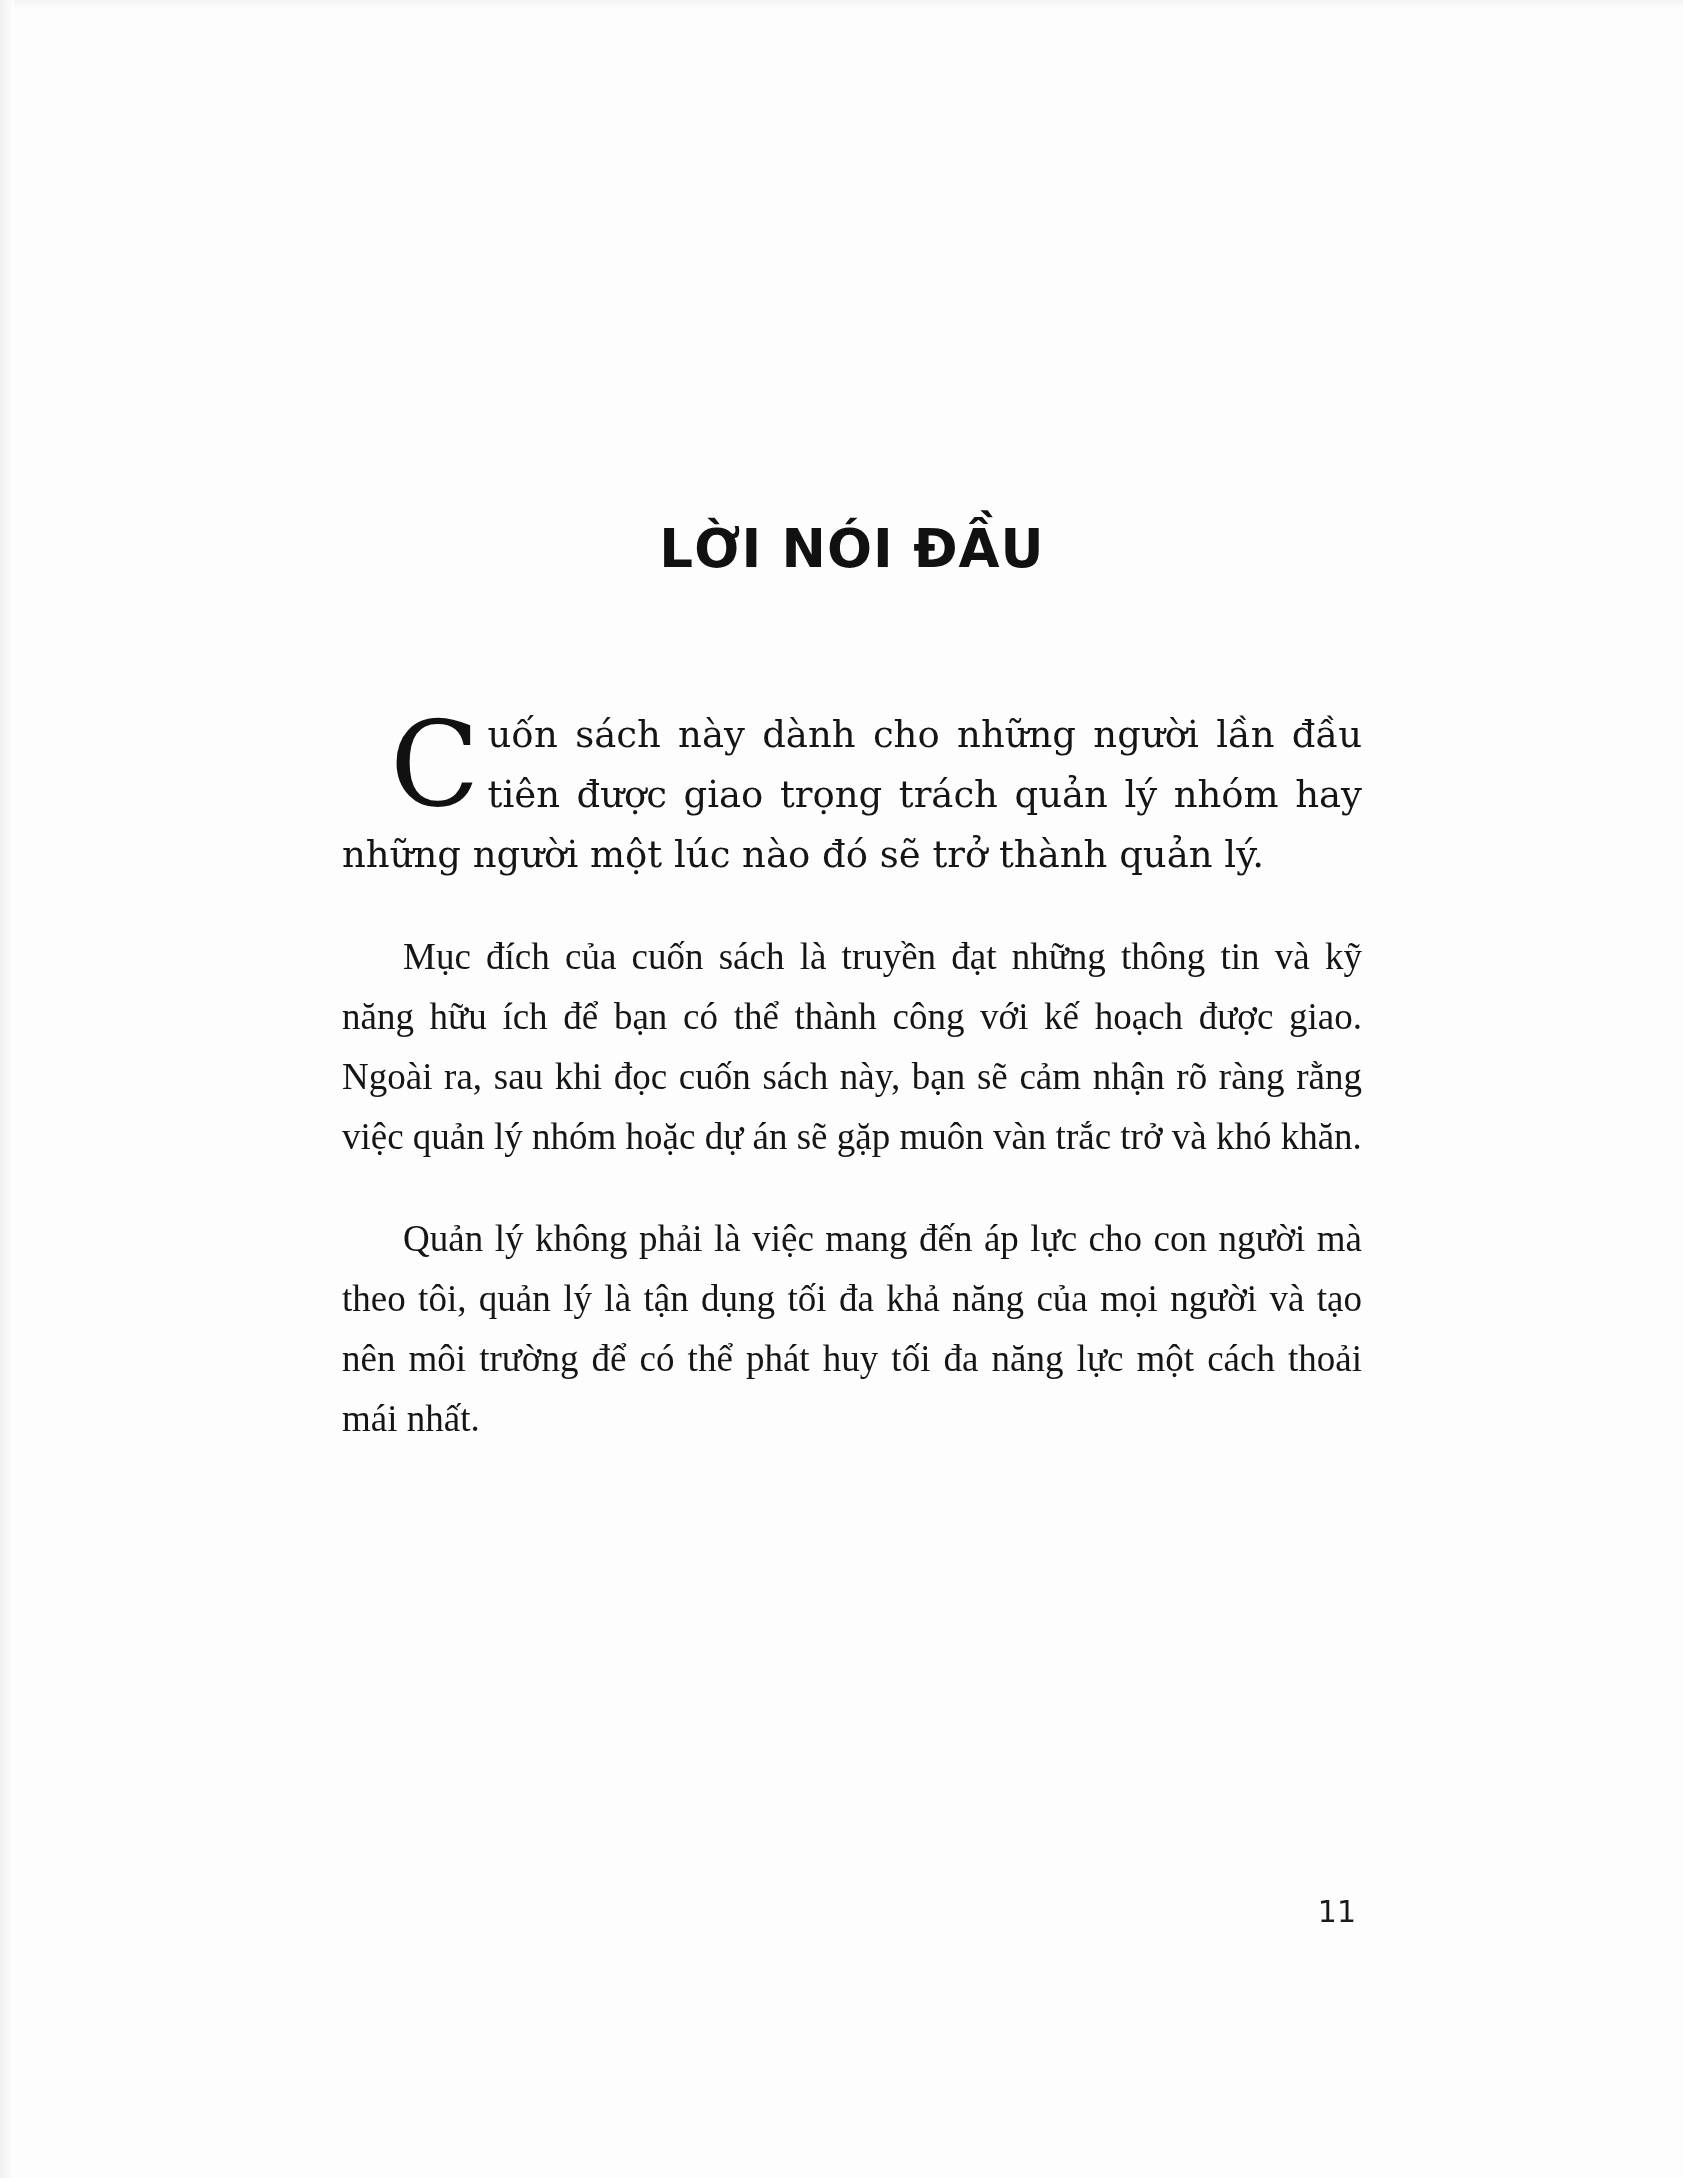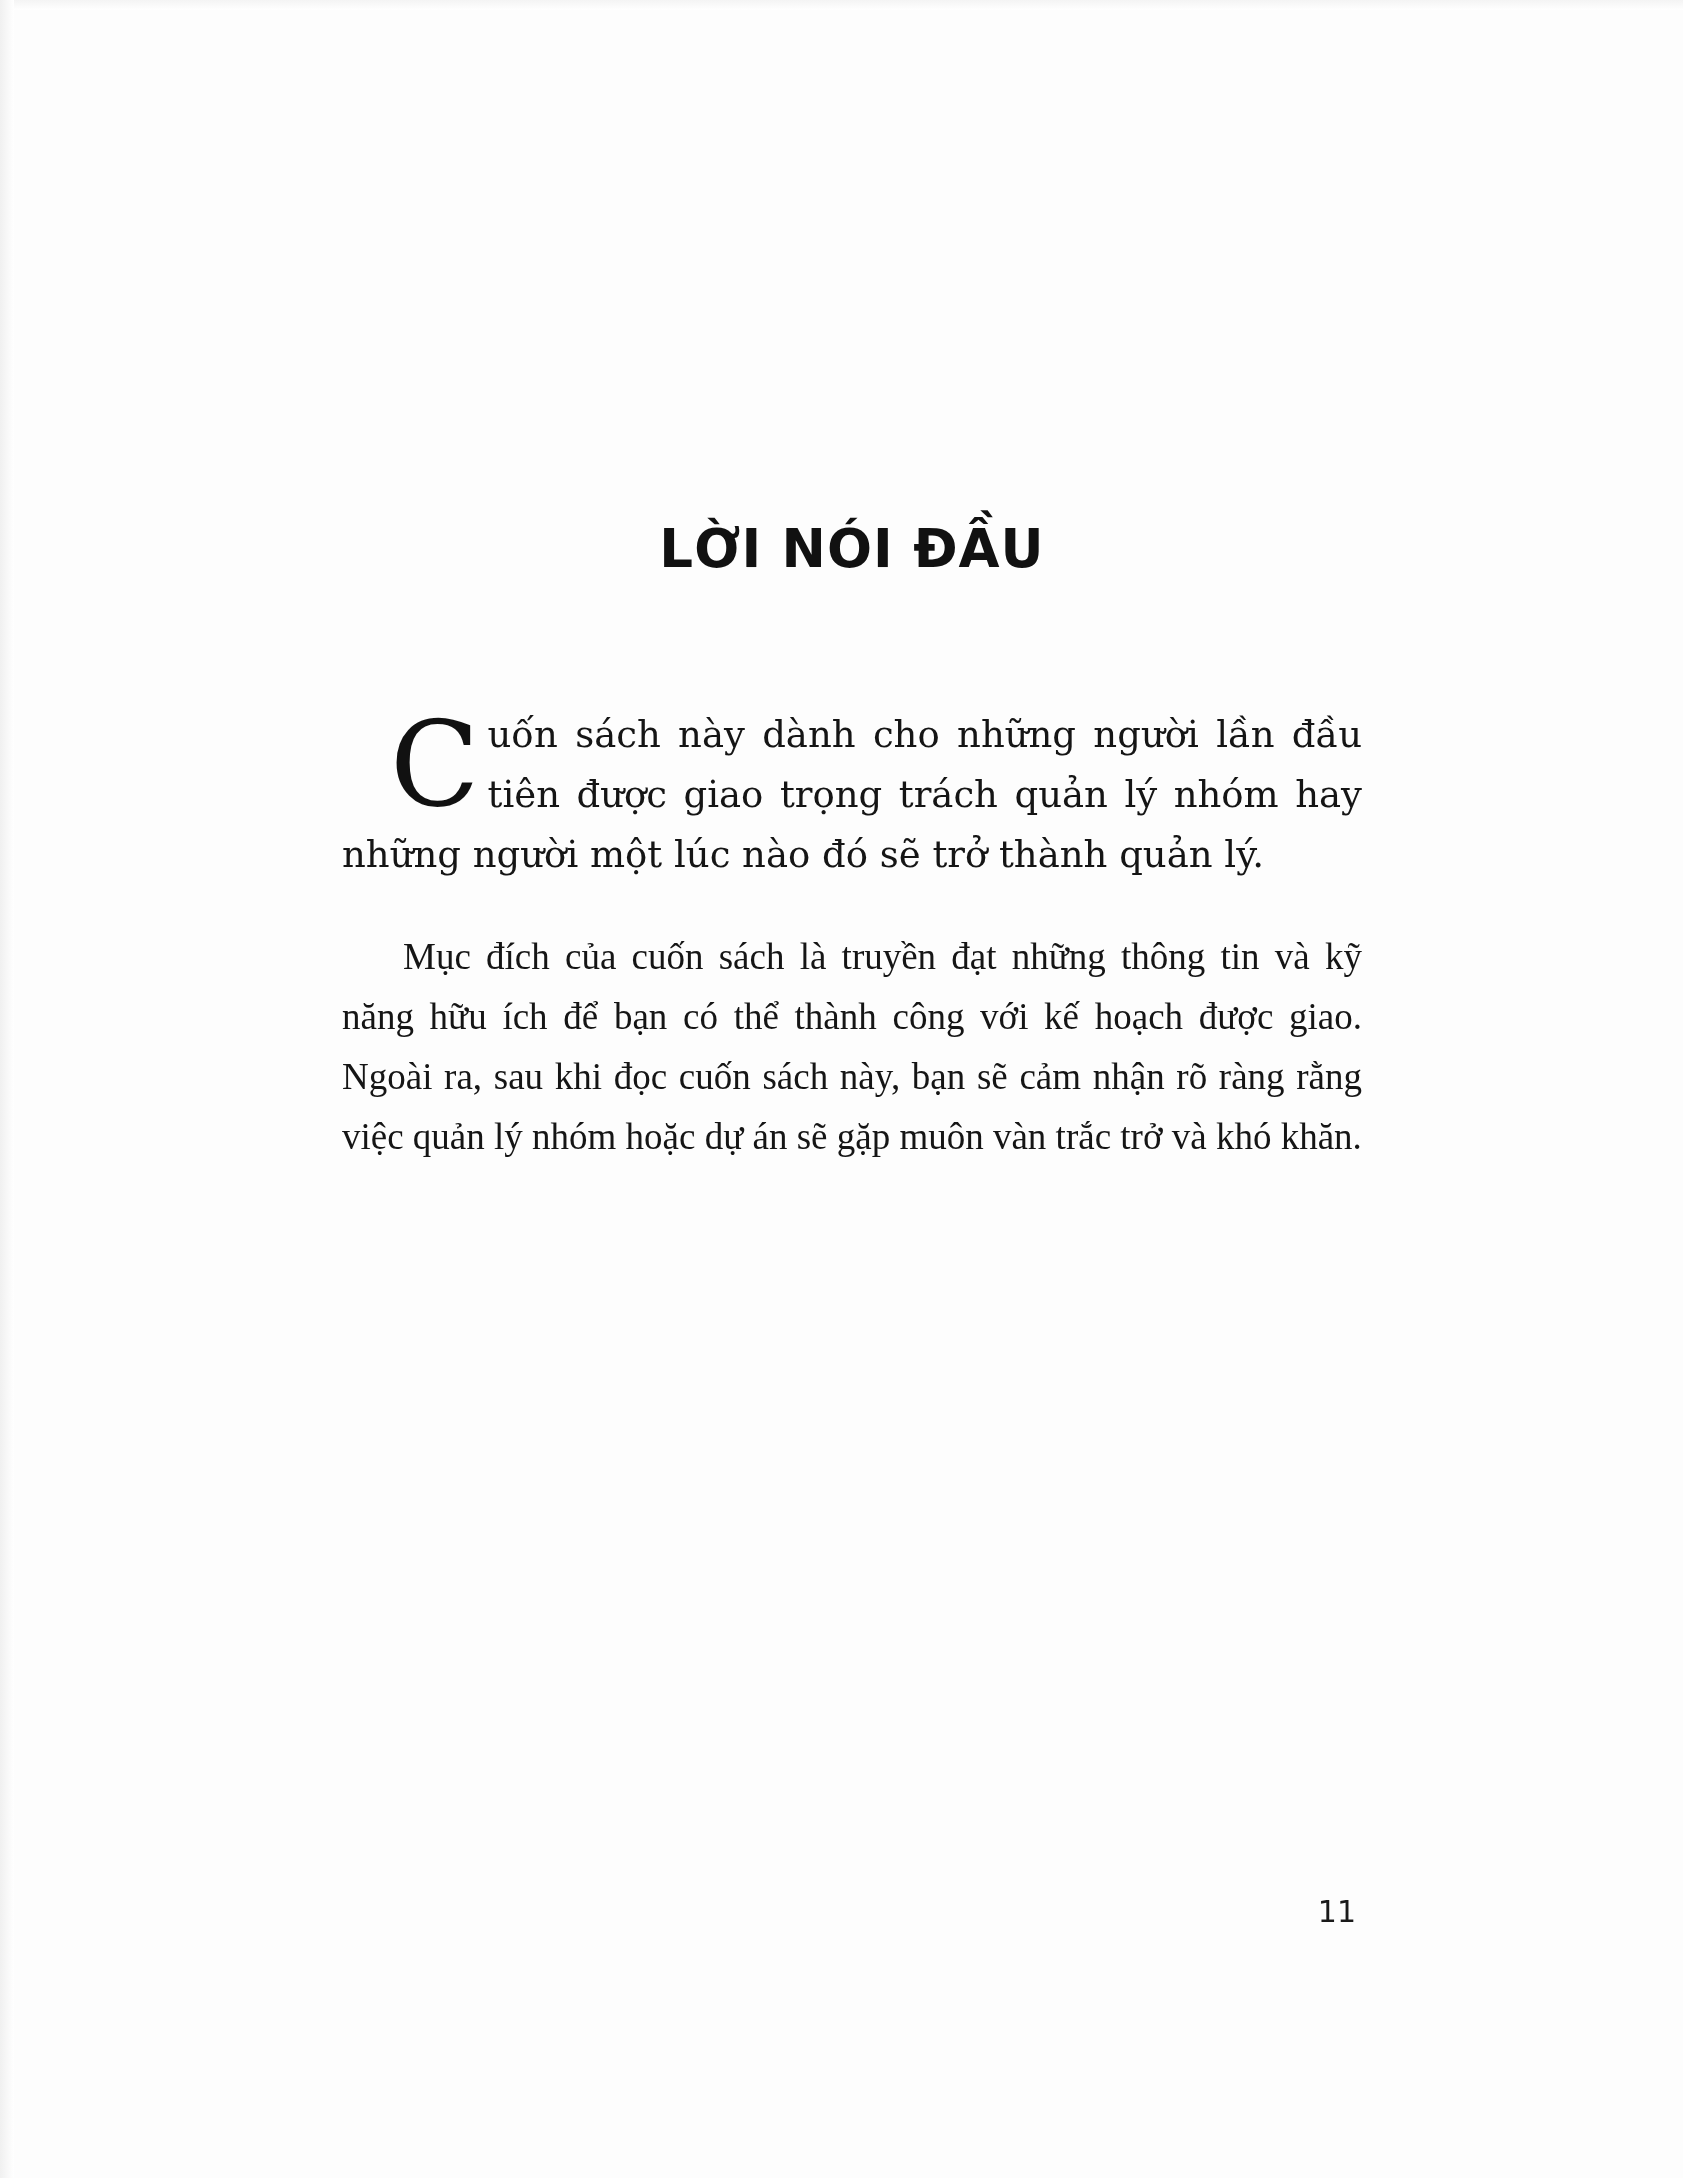--- a/index.html
+++ b/index.html
@@ -122,20 +122,23 @@
     <div class="body-text">
 
       <p class="para first">
         <span class="dropcap">C</span><span>uốn sách này dành cho những người lần đầu tiên được giao trọng trách quản lý nhóm hay những người một lúc nào đó sẽ trở thành quản lý.</span>
       </p>
 
       <p class="para indent">
         <span>Mục đích của cuốn sách là truyền đạt những thông tin và kỹ năng hữu ích để bạn có thể thành công với kế hoạch được giao. Ngoài ra, sau khi đọc cuốn sách này, bạn sẽ cảm nhận rõ ràng rằng việc quản lý nhóm hoặc dự án sẽ gặp muôn vàn trắc trở và khó khăn.</span>
       </p>
 
+      <p class="para indent">
+        <span>Quản lý không phải là việc mang đến áp lực cho con người mà theo tôi, quản lý là tận dụng tối đa khả năng của mọi người và tạo nên môi trường để có thể phát huy tối đa năng lực một cách thoải mái nhất.</span>
+      </p>
 
     </div>
   </div>
 
   <div class="page-number">11</div>
 
 </div>
 
 
 </body></html>

